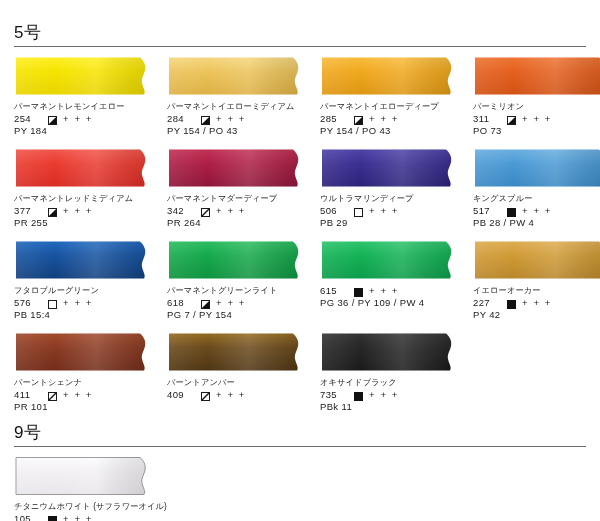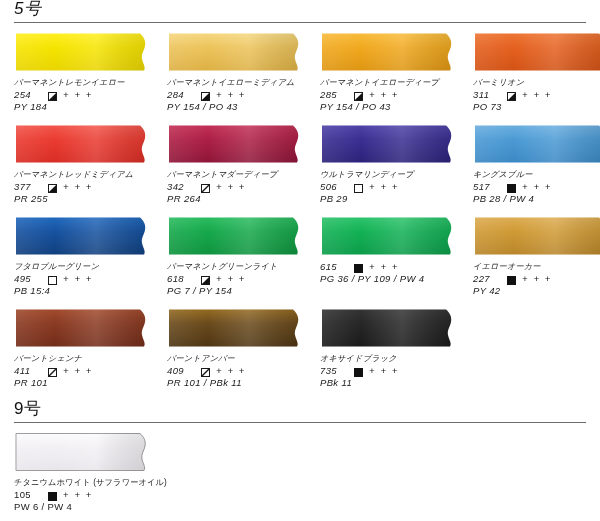--- a/index.html
+++ b/index.html
@@ -30,21 +30,21 @@
     letter-spacing: 0.5px;
     color: #111111;
     padding-left: 14px;
     line-height: 1;
   }
   .section-rule {
     border: none;
     border-top: 1px solid #6d6d6d;
     margin: 5px 14px 0 14px;
   }
-  #section-5 { padding-top: 0; font-style: italic; }
+  #section-5 { padding-top: 24px; }
   #section-9 { padding-top: 5px; }
 
   
   .swatch-grid {
     display: block;
     padding: 0 0 0 0;
   }
   .swatch-row {
     display: flex;
     flex-direction: row;
@@ -408,21 +408,21 @@
                     <stop offset="62%" stop-color="#ffffff" stop-opacity="0.14"></stop>
                     <stop offset="100%" stop-color="#000000" stop-opacity="0.10"></stop>
                   </linearGradient>
                 </defs>
                 <path d="M2,1.5 L126,1.5 C130,5 132,9 131,14 C130,19 127,22 128,27 C129,32 132,35 130,38.5 L2,38.5 Z" fill="url(#lgg8)"></path>
                 <path d="M2,1.5 L126,1.5 C130,5 132,9 131,14 C130,19 127,22 128,27 C129,32 132,35 130,38.5 L2,38.5 Z" fill="url(#stg8)"></path>
               </svg>
             </div>
             <div class="name-line">フタロブルーグリーン</div>
             <div class="code-line">
-              <span class="code-num">495</span>
+              <span class="code-num">576</span>
               <span class="opacity-mark">
                 <svg width="9" height="9" viewBox="0 0 9 9">
                   <rect x="0.5" y="0.5" width="8" height="8" fill="#ffffff" stroke="#1a1a1a" stroke-width="1"></rect>
                 </svg>
               </span>
               <span class="plus-line">+ + +</span>
             </div>
             <div class="pigment-line">PB 15:4</div>
           </div>
           <div class="swatch-cell">
@@ -580,21 +580,20 @@
             <div class="code-line">
               <span class="code-num">409</span>
               <span class="opacity-mark">
                 <svg width="9" height="9" viewBox="0 0 9 9">
                   <rect x="0.5" y="0.5" width="8" height="8" fill="#ffffff" stroke="#1a1a1a" stroke-width="1"></rect>
                   <path d="M1 8 L8 1" stroke="#1a1a1a" stroke-width="1.4" fill="none"></path>
                 </svg>
               </span>
               <span class="plus-line">+ + +</span>
             </div>
-            <div class="pigment-line">PR 101 / PBk 11</div>
           </div>
           <div class="swatch-cell">
             <div class="stroke-wrap">
               <svg width="139" height="40" viewBox="0 0 139 40">
                 <defs>
                   <linearGradient id="lgg14" x1="0" y1="0" x2="0" y2="1">
                     <stop offset="0%" stop-color="#333333"></stop>
                     <stop offset="38%" stop-color="#262626"></stop>
                     <stop offset="100%" stop-color="#1a1a1a"></stop>
                   </linearGradient>

